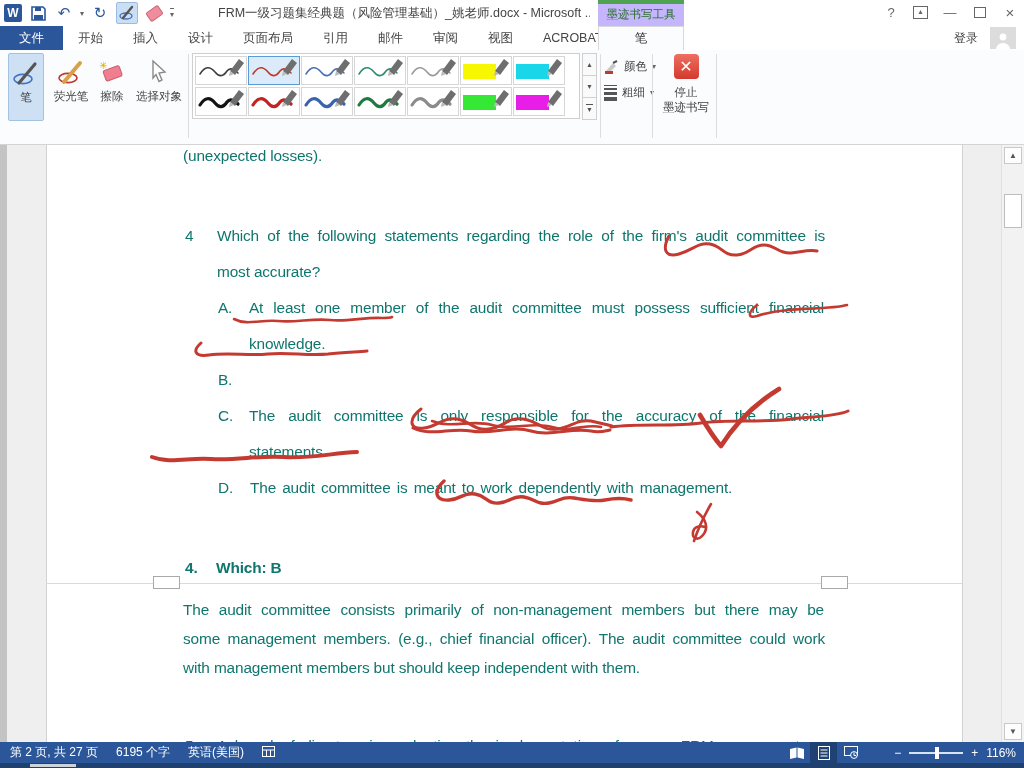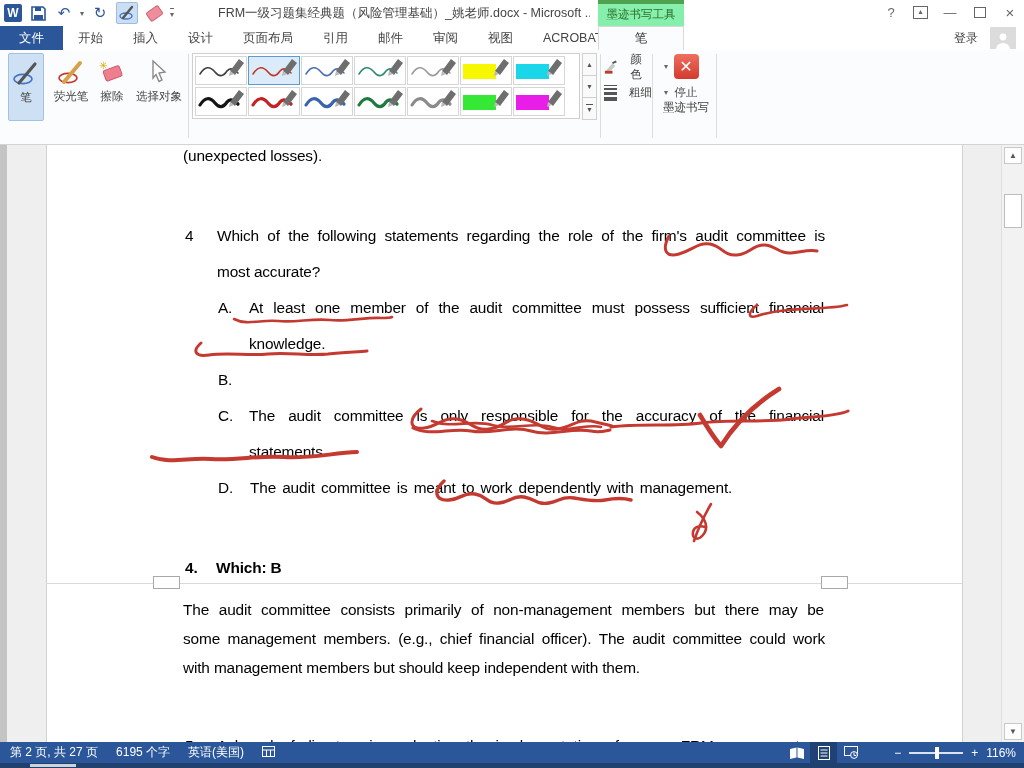--- a/index.html
+++ b/index.html
@@ -10,21 +10,21 @@
   .qat{position:absolute;left:4px;top:2px;height:22px;display:flex;align-items:center;gap:6px;}
   .qat .ico{width:20px;height:20px;display:flex;align-items:center;justify-content:center;color:#2b579a;font-size:15px;}
   .wordlogo{width:18px;height:18px;background:#2b579a;color:#fff;font-weight:bold;font-size:12px;
             display:flex;align-items:center;justify-content:center;border-radius:2px;}
   .qat-pen-box{background:#cbdff4;border:1px solid #9cbce0;border-radius:2px;}
   .pink-eraser{width:13px;height:9px;background:#ef8d9d;border:1px solid #d06878;transform:rotate(-35deg);border-radius:2px;}
   .qat-caret{font-size:8px;color:#666;}
   .qat-more{border-top:1px solid #666;font-size:8px;color:#666;line-height:9px;padding-top:1px;}
   .doc-title{position:absolute;left:218px;top:5px;width:372px;font-size:12.5px;color:#444;
              white-space:nowrap;overflow:hidden;}
-  .ctx-group{position:absolute;left:598px;top:0;width:86px;height:26px;background:#86efac;
+  .ctx-group{position:absolute;left:598px;top:0;width:86px;height:26px;background:#c4b5fd;
              border-top:4px solid #4fa24f;box-sizing:border-box;text-align:center;
              font-size:11.5px;color:#2c6e2c;line-height:21px;}
   .win-btns{position:absolute;right:6px;top:4px;display:flex;gap:14px;align-items:center;color:#666;}
   .win-btn{width:16px;height:16px;display:flex;align-items:center;justify-content:center;font-size:13px;}
   .ribbon-disp{width:13px;height:11px;border:1px solid #666;font-size:8px;line-height:10px;text-align:center;color:#666;}
   .restore-box{position:relative;width:10px;height:9px;border:1px solid #666;background:#fff;}
   .restore-box::before{content:"";position:absolute;left:2px;top:-4px;width:9px;height:8px;border:1px solid #666;background:#fff;z-index:-1;}
   
   .tabrow{position:absolute;left:0;top:26px;width:1024px;height:24px;background:#fff;}
   .tab-file{position:absolute;left:0;top:0;width:63px;height:24px;background:#2b579a;color:#fff;
@@ -43,34 +43,34 @@
   .big-btn{position:absolute;top:3px;height:68px;display:flex;flex-direction:column;align-items:center;
            justify-content:flex-start;font-size:11.5px;color:#444;border-radius:2px;}
   .big-btn .bicon{margin-top:4px;height:32px;display:flex;align-items:center;}
   .big-btn.sel{background:#cde0f4;border:1px solid #a3c2e2;box-sizing:border-box;}
   .gallery{position:absolute;left:192px;top:3px;width:388px;height:66px;background:#fff;
            border:1px solid #cfcfcf;box-sizing:border-box;display:flex;flex-wrap:wrap;padding:1px;}
   .pen-cell{width:52px;height:29px;border:1px solid #d6d6d6;box-sizing:border-box;margin:0.5px;background:#fff;}
   .pen-cell.selected{border:1px solid #5b9bd5;background:#dcebf9;}
   .gal-ctrl{position:absolute;left:582px;top:3px;width:15px;height:66px;display:flex;flex-direction:column;}
   .gal-btn{flex:1;border:1px solid #d0d0d0;background:#fafafa;font-size:7px;color:#555;display:flex;align-items:center;justify-content:center;margin-bottom:-1px;}
-  .small-btn{position:absolute;left:604px;width:64px;height:21px;display:flex;align-items:center;gap:12px;font-size:11.5px;color:#444;}
+  .small-btn{position:absolute;left:604px;width:64px;height:21px;display:flex;align-items:center;gap:5px;font-size:11.5px;color:#444;}
   .caret{font-size:8px;color:#666;}
   .thick-icon{display:flex;flex-direction:column;gap:2px;}
   .thick-icon div{background:#555;width:13px;}
   .stop-btn{position:absolute;left:658px;top:4px;width:56px;height:80px;display:flex;flex-direction:column;align-items:center;font-size:11.5px;color:#444;}
   .stop-x{width:25px;height:25px;border-radius:4px;background:linear-gradient(#ee6f60,#d23a2f);
           color:#fff;font-weight:bold;font-size:16px;display:flex;align-items:center;justify-content:center;margin-bottom:6px;}
   .collapse{position:absolute;left:1000px;top:127px;width:18px;height:14px;color:#777;font-size:10px;display:flex;align-items:center;justify-content:center;}
   
   .docarea{position:absolute;left:0;top:145px;width:1024px;height:597px;background:#efefef;}
   .edge-strip{position:absolute;left:0;top:0;width:7px;height:597px;background:#c4c4c4;}
   .page{position:absolute;left:46px;top:0;width:917px;height:597px;background:#fff;
         border-left:1px solid #d2d2d2;border-right:1px solid #d2d2d2;box-sizing:border-box;}
-  .dline{position:absolute;font-size:15.4px;color:#000000;letter-spacing:-0.15px;white-space:nowrap;line-height:20px;}
+  .dline{position:absolute;font-size:15.4px;color:#0f766e;letter-spacing:-0.15px;white-space:nowrap;line-height:20px;}
   .just{text-align:justify;text-align-last:justify;white-space:normal;}
   .bold{font-weight:bold;}
   .wsp{word-spacing:2px;}
   .pbreak-line{position:absolute;left:46px;top:583px;width:916px;height:1px;background:#dadada;}
   .crop-rect{position:absolute;top:576px;width:27px;height:13px;border:1px solid #a9a9a9;background:#fff;box-sizing:border-box;}
   #ink-svg{position:absolute;left:0;top:0;width:1024px;height:768px;pointer-events:none;}
   
   .scrollbar{position:absolute;left:1001px;top:145px;width:23px;height:597px;background:#f2f2f2;border-left:1px solid #e0e0e0;box-sizing:border-box;}
   .sb-btn{position:absolute;left:2px;width:18px;height:17px;background:#fdfdfd;border:1px solid #c9c9c9;box-sizing:border-box;
           color:#555;font-size:8px;display:flex;align-items:center;justify-content:center;}

